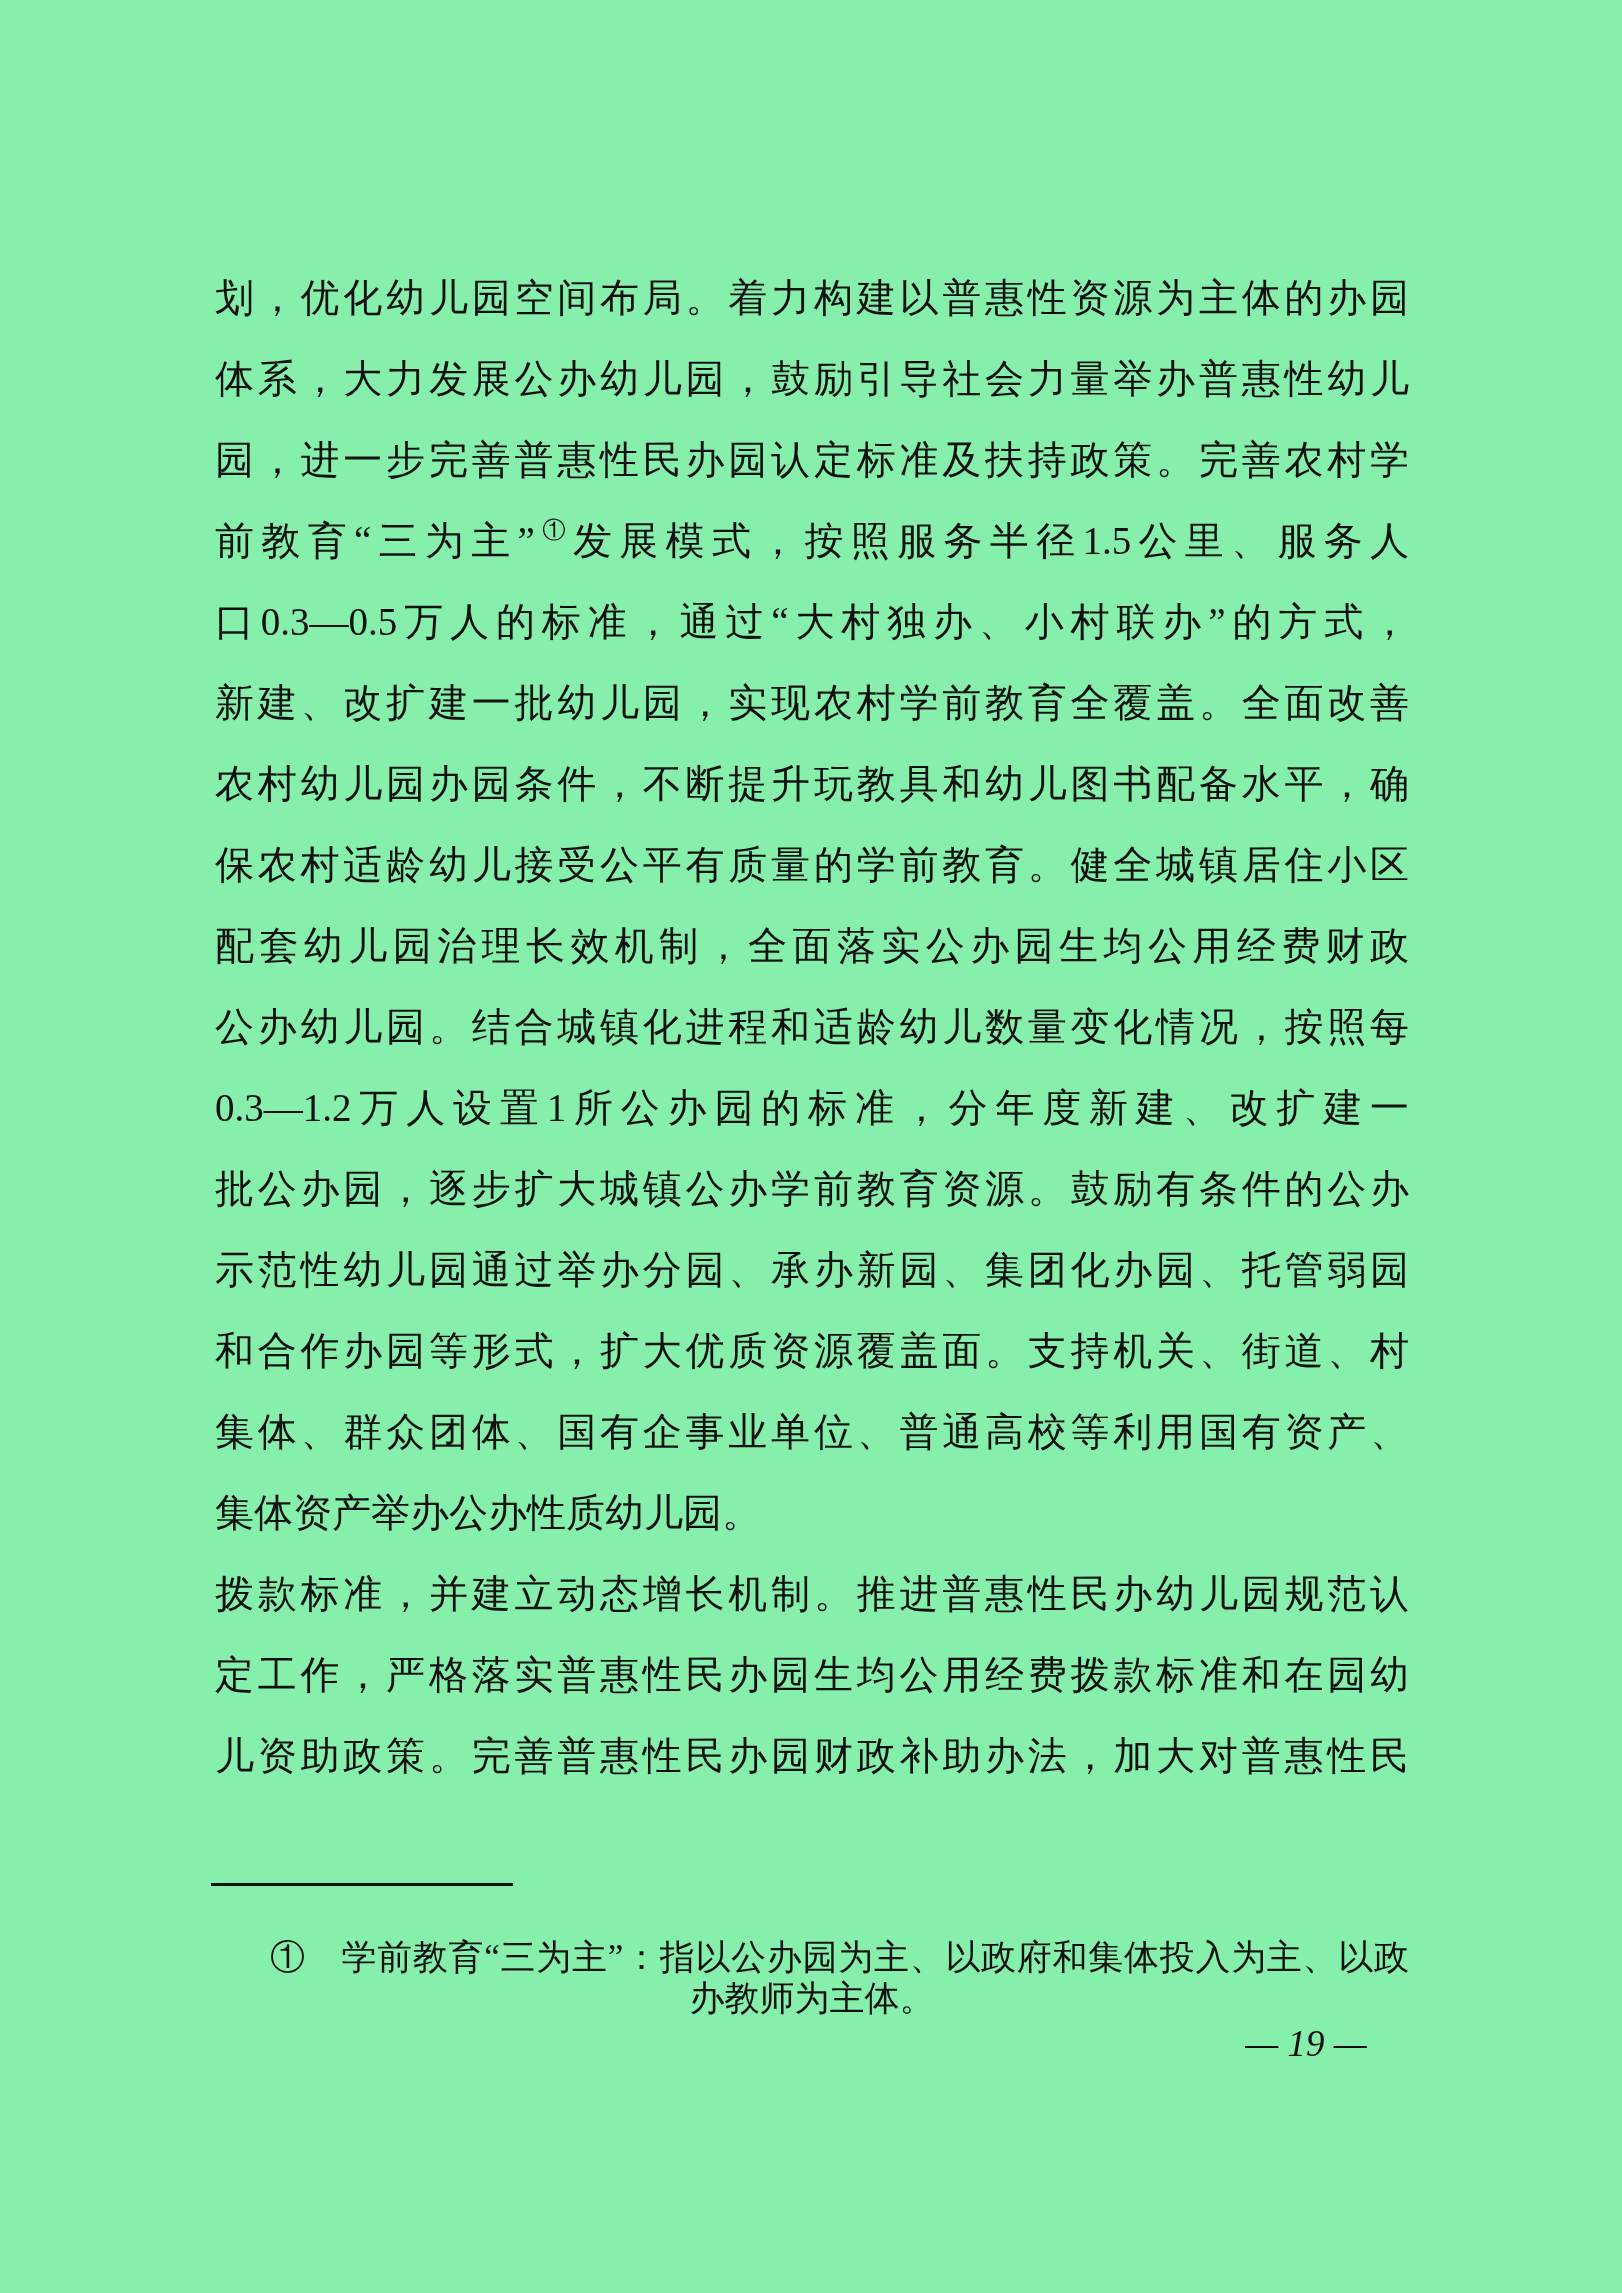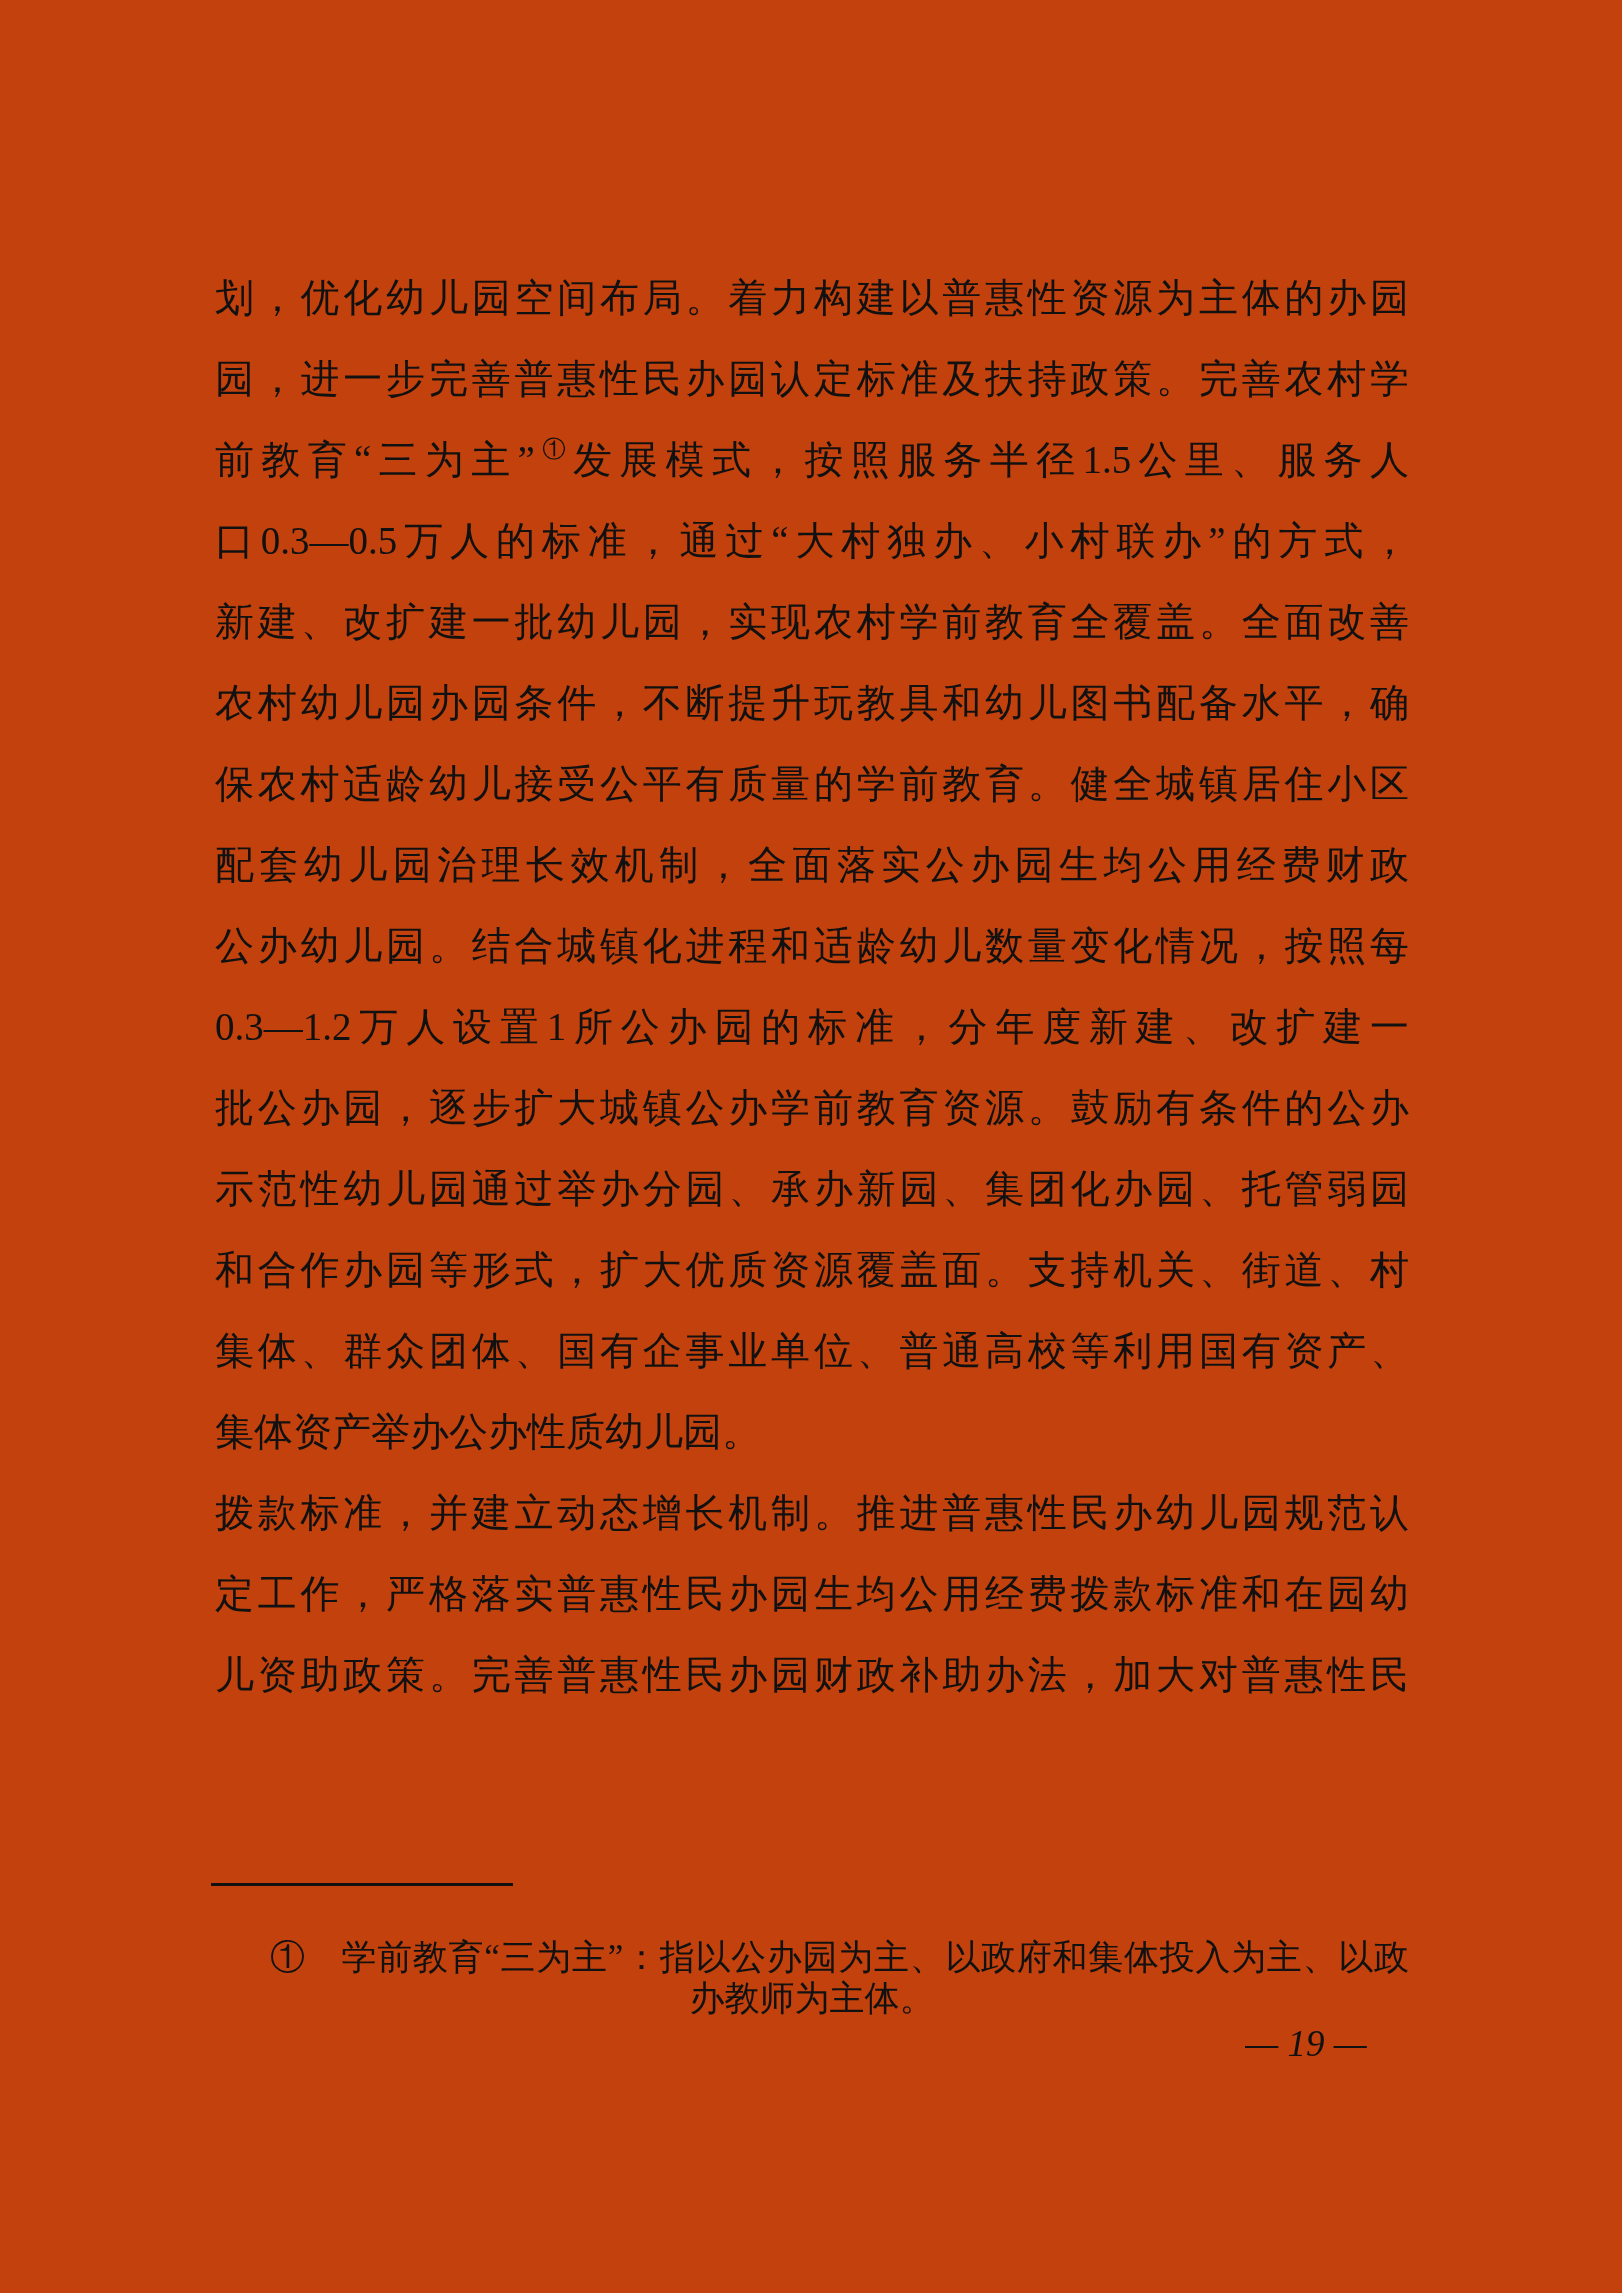--- a/index.html
+++ b/index.html
@@ -1,20 +1,20 @@
 <!DOCTYPE html>
 <html lang="zh"><head>
 <meta charset="utf-8">
 <style>
   html, body { margin: 0; padding: 0; background: #ffffff; }
   .page {
     position: relative;
     width: 1622px;
     height: 2294px;
-    background: #c2410c;
+    background: #86efac;
     font-family: "Liberation Serif", "DejaVu Serif", serif;
     color: #111111;
     overflow: hidden;
   }
   .body-text {
     position: absolute;
     left: 215px;
     top: 257px;
     width: 1194px;
   }
@@ -81,20 +81,21 @@
     font-style: italic;
   }
 </style>
 </head>
 <body>
 
 <div class="page">
 
   <div class="body-text">
     <div class="line">划，优化幼儿园空间布局。着力构建以普惠性资源为主体的办园</div>
+    <div class="line">体系，大力发展公办幼儿园，鼓励引导社会力量举办普惠性幼儿</div>
     <div class="line">园，进一步完善普惠性民办园认定标准及扶持政策。完善农村学</div>
     <div class="line">
       <span>前教育“三为主”</span><span class="fn-ref">①</span><span>发展模式，按照服务半径1.5公里、服务人</span>
     </div>
     <div class="line">口0.3—0.5万人的标准，通过“大村独办、小村联办”的方式，</div>
     <div class="line">新建、改扩建一批幼儿园，实现农村学前教育全覆盖。全面改善</div>
     <div class="line">农村幼儿园办园条件，不断提升玩教具和幼儿图书配备水平，确</div>
     <div class="line">保农村适龄幼儿接受公平有质量的学前教育。健全城镇居住小区</div>
     <div class="line">配套幼儿园治理长效机制，全面落实公办园生均公用经费财政</div>
     <div class="line">公办幼儿园。结合城镇化进程和适龄幼儿数量变化情况，按照每</div>

